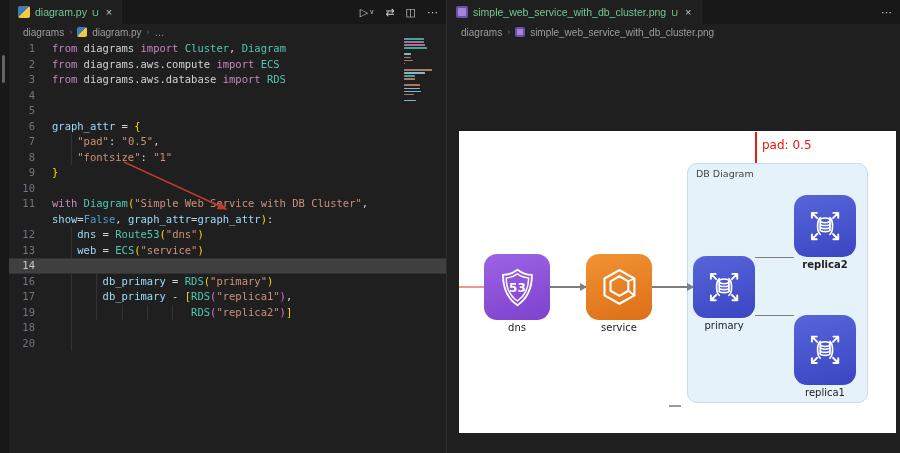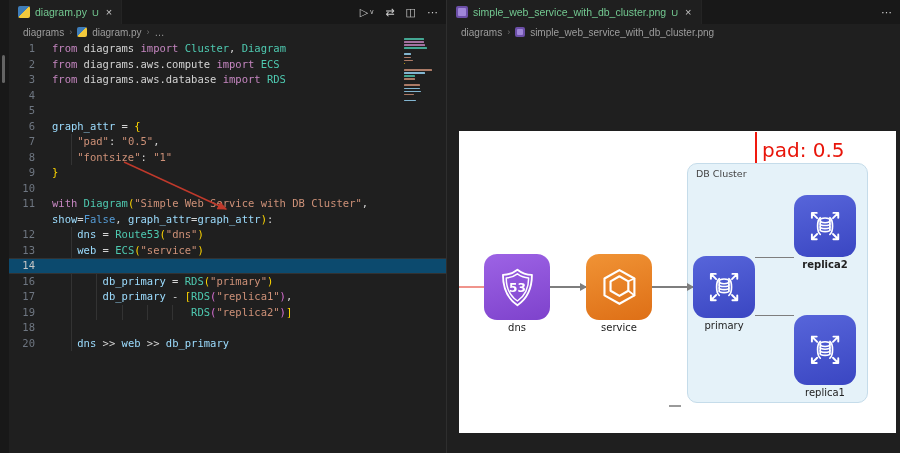--- a/index.html
+++ b/index.html
@@ -32,21 +32,21 @@
 
   
   .crumbs { position:absolute; left:0; right:0; top:24px; height:16px; display:flex; align-items:center; gap:5px; padding-left:14px; font-size:10px; color:#9d9d9d; background:#1f1f1f; white-space:nowrap; }
   #pane-left .crumbs { left:9px; }
   .crumbs .chev { color:#6f6f6f; font-size:9px; }
   .crumbs .fileicon { width:10px; height:10px; }
 
   
   .editor { position:absolute; left:9px; top:41px; right:0; bottom:0; font-family:"DejaVu Sans Mono", monospace; font-size:10.5px; line-height:15.5px; }
   .row { position:relative; height:15.5px; display:flex; }
-  .row.current { background:#0c4a6e; box-shadow: inset 0 1px 0 #323232, inset 0 -1px 0 #323232; }
+  .row.current { background:#404040; box-shadow: inset 0 1px 0 #323232, inset 0 -1px 0 #323232; }
   .row .num { width:26px; flex:none; text-align:right; color:#6E7681; user-select:none; }
   .row.current .num { color:#c6c6c6; }
   .row .codetext { padding-left:17px; white-space:pre; color:#D4D4D4; }
   .guide { position:absolute; top:0; bottom:0; width:1px; background:#333; }
 
   
   #minimap { position:absolute; left:404px; top:38px; width:30px; }
   #minimap .mrow { border-radius:0.5px; }
 
   
@@ -59,21 +59,21 @@
   .node { position:absolute; border-radius:13px; display:flex; align-items:center; justify-content:center; }
   .node svg { width:68%; height:68%; }
   .node .nlabel { position:absolute; top:100%; left:50%; transform:translateX(-50%); margin-top:2px; font-family:"DejaVu Sans", sans-serif; font-size:10px; color:#222; white-space:nowrap; }
   .grad-route53 { background:linear-gradient(165deg,#9D63E5,#7E42CC);text-decoration:underline; }
   .grad-ecs     { background:linear-gradient(165deg,#F09335,#DE6F16); }
   .grad-rds     { background:linear-gradient(165deg,#5765DA,#3A46C2); }
   .edge { position:absolute; height:1.5px; background:#7e7e7e; }
   .edge .head { position:absolute; right:-1px; top:-3.2px; width:0; height:0; border-left:7px solid #7e7e7e; border-top:4px solid transparent; border-bottom:4px solid transparent; }
   .ann-vline { position:absolute; width:1.5px; background:#f0190e; }
   .ann-hline { position:absolute; height:1.5px; background:#f0948c; }
-  .ann-text  { position:absolute; font-family:"DejaVu Sans", sans-serif; font-size:20px; color:#e8150a; white-space:nowrap; }
+  .ann-text  { position:absolute; font-family:"DejaVu Sans", sans-serif; font-size:12px; color:#e8150a; white-space:nowrap; }
   .tiny-title { position:absolute; width:12px; height:2px; background:#9a9a9a; }
 </style>
 </head>
 <body>
 
 <div id="pane-left" class="pane">
   <div class="left-strip">
     <div class="handle"></div>
   </div>
 
@@ -190,21 +190,20 @@
         <span class="codetext"><span style="color: rgb(212, 212, 212);">                      </span><span style="color: rgb(78, 201, 176);">RDS</span><span style="color: rgb(218, 112, 214);">(</span><span style="color: rgb(206, 145, 120);">"replica2"</span><span style="color: rgb(218, 112, 214);">)</span><span style="color: rgb(255, 215, 0);">]</span></span>
       </div>
       <div class="row">
         <span class="num">18</span>
         <span class="guide" style="left: 61.96px;"></span>
         <span class="codetext"></span>
       </div>
       <div class="row">
         <span class="num">20</span>
         <span class="guide" style="left: 61.96px;"></span>
-        <span class="codetext"><span style="color: rgb(212, 212, 212);">    </span><span style="color: rgb(156, 220, 254);">dns</span><span style="color: rgb(212, 212, 212);"> &gt;&gt; </span><span style="color: rgb(156, 220, 254);">web</span><span style="color: rgb(212, 212, 212);"> &gt;&gt; </span><span style="color: rgb(156, 220, 254);">db_primary</span></span>
       </div>
     </div>
   <div id="minimap">
       <div class="mrow" style="height: 1.6px; margin-bottom: 1.5px; width: 20.46px; background: rgb(78, 201, 176); opacity: 0.8;"></div>
       <div class="mrow" style="height: 1.6px; margin-bottom: 1.5px; width: 20.46px; background: rgb(197, 134, 192); opacity: 0.8;"></div>
       <div class="mrow" style="height: 1.6px; margin-bottom: 1.5px; width: 21.08px; background: rgb(197, 134, 192); opacity: 0.8;"></div>
       <div class="mrow" style="height: 1.6px; margin-bottom: 1.5px; width: 22.94px; background: rgb(78, 201, 176); opacity: 0.8;"></div>
       <div class="mrow" style="height: 1.6px; margin-bottom: 1.5px; width: 0px; background: transparent; opacity: 0.8;"></div>
       <div class="mrow" style="height: 1.6px; margin-bottom: 1.5px; width: 7.44px; background: rgb(156, 220, 254); opacity: 0.8;"></div>
       <div class="mrow" style="height: 1.6px; margin-bottom: 1.5px; width: 7.44px; background: rgb(206, 145, 120); opacity: 0.8;"></div>
@@ -255,21 +254,21 @@
   </div>
 
   <div id="canvas">
 
     <div class="ann-vline" style="left:296px; top:1px; height:31px;"></div>
     <div class="ann-text" style="left:303px; top:7px;">pad: 0.5</div>
     <div class="ann-hline" style="left:0; top:155.3px; width:25px;"></div>
 
     <div class="tiny-title" style="left:210px; top:274px;"></div>
   <div class="cluster" style="left: 228px; top: 32px; width: 181px; height: 240px;">
-        <div class="cl-label">DB Cluster</div>
+        <div class="cl-label">DB Diagram</div>
       </div>
       <div class="edge" style="left: 91px; top: 155.3px; width: 36px;">
         <span class="head"></span>
       </div>
       <div class="edge" style="left: 193px; top: 155.3px; width: 41px;">
         <span class="head"></span>
       </div>
       <div class="edge" style="left: 296px; top: 125.5px; width: 39px;"></div>
       <div class="edge" style="left: 296px; top: 183.5px; width: 39px;"></div>
       <div class="node grad-route53" style="left: 25px; top: 123px; width: 66px; height: 66px;">

